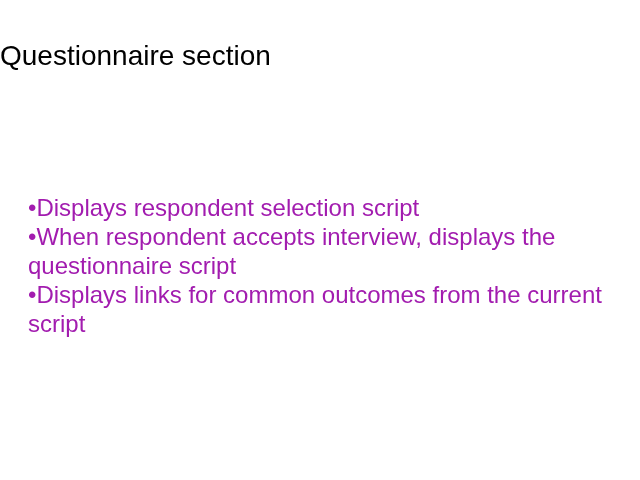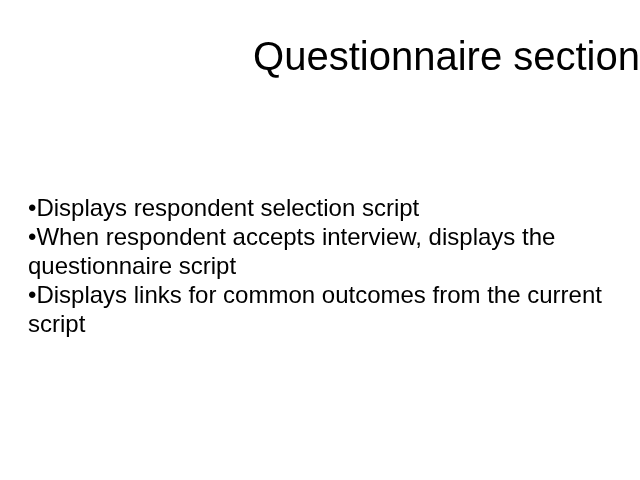--- a/index.html
+++ b/index.html
@@ -18,39 +18,39 @@
     height: 480px;
     background: #ffffff;
     overflow: hidden;
     box-sizing: border-box;
   }
   .slide-title {
     position: absolute;
     left: 0;
     top: 36px;
     width: 640px;
-    text-align: right;
-    font-size: 40px;
+    text-align: left;
+    font-size: 28px;
     line-height: 40px;
     font-weight: normal;
     color: #000000;
     letter-spacing: 0px;
     margin: 0;
     white-space: nowrap;
   }
   .body-block {
     position: absolute;
     left: 28px;
     top: 193px;
     width: 578px;
   }
   .bullet-line {
     font-size: 24px;
     line-height: 29px;
-    color: #000000;
+    color: #a21caf;
     text-indent: 0;
     margin: 0;
     padding: 0;
     text-align: left;
     word-spacing: 0px;
   }
   .bullet-mark {
     font-size: 24px;
     line-height: 29px;
   }

